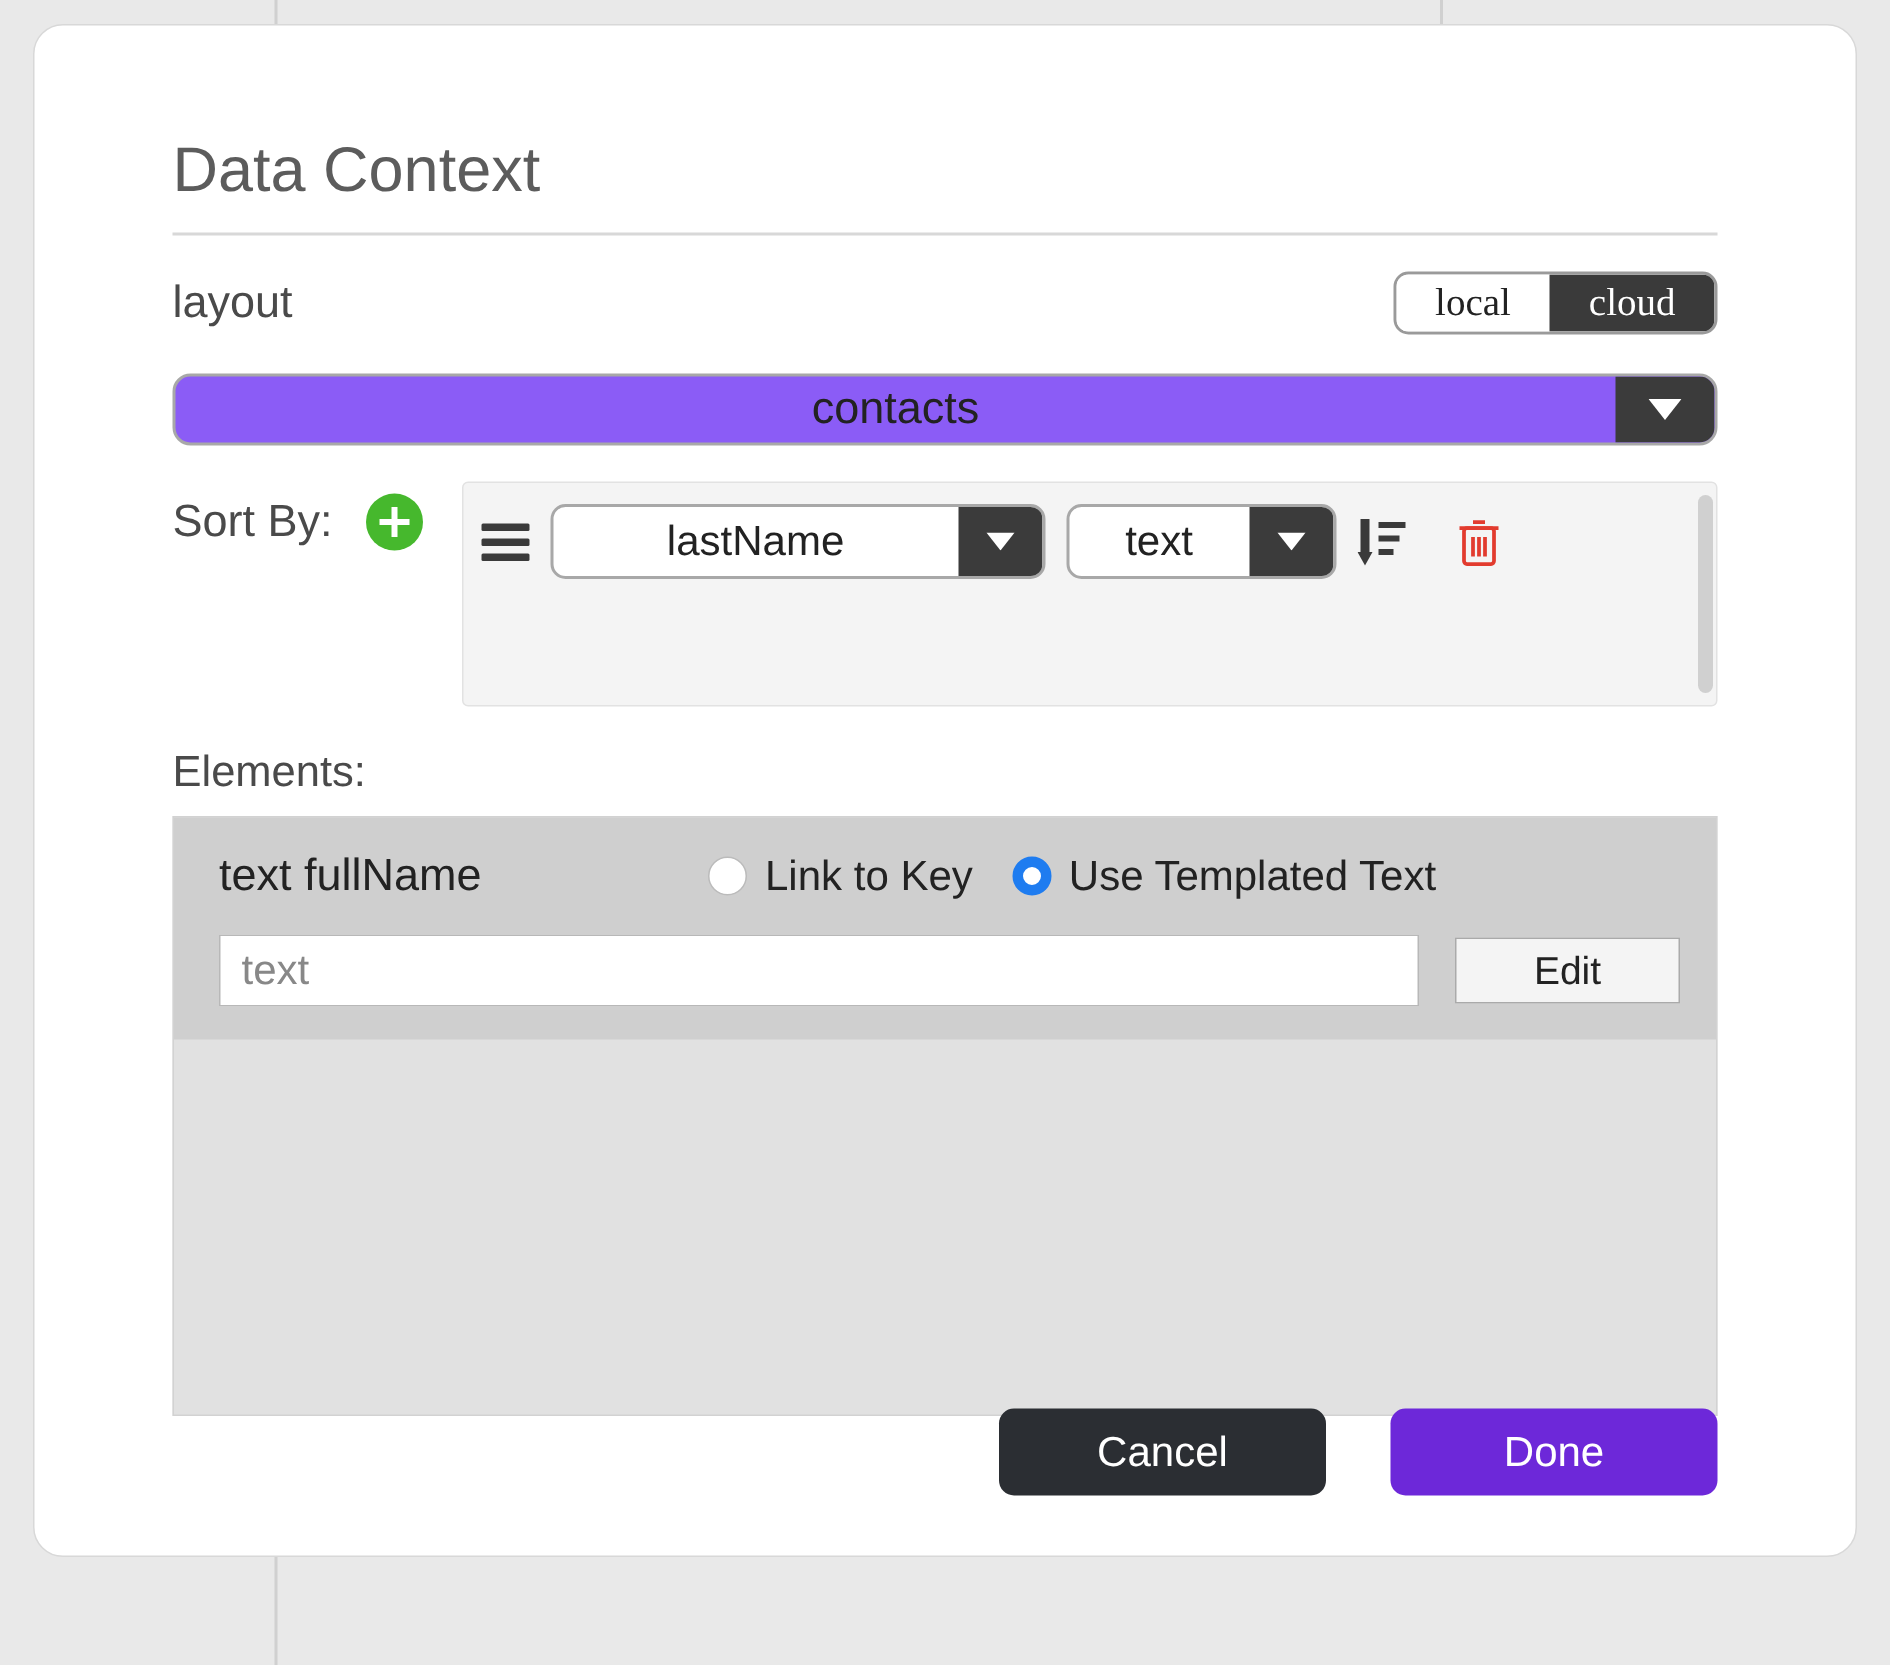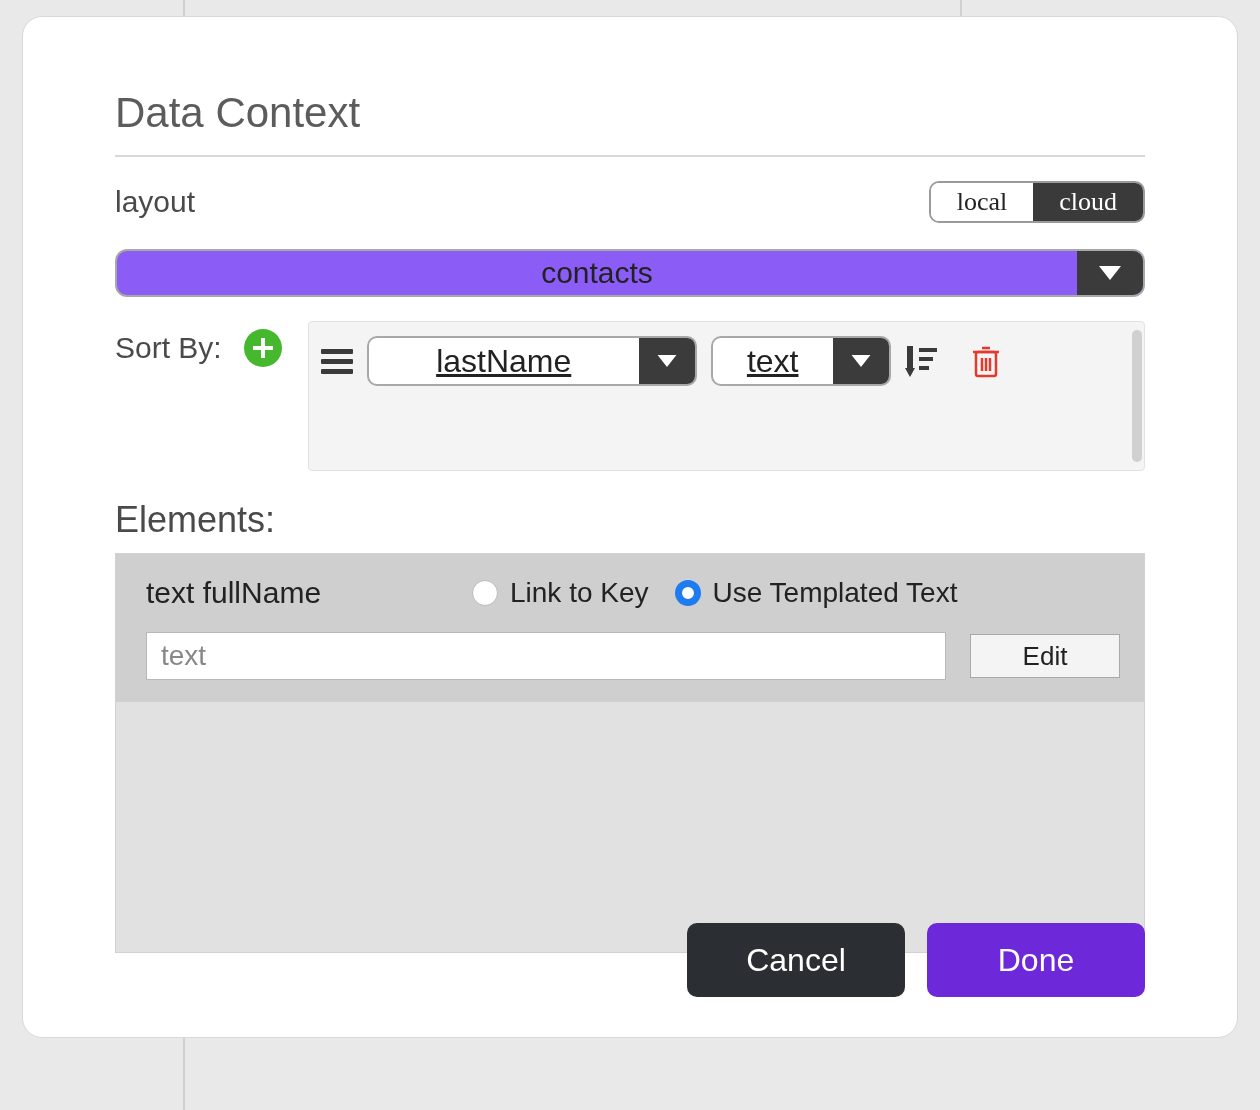--- a/index.html
+++ b/index.html
@@ -146,32 +146,32 @@
     border:2px solid #a8a8a8;
     border-radius:10px;
     overflow:hidden;
     height:50px;
     background:#fff;
   }
   .sort-combo.wide{ width:330px;}
   .sort-combo.narrow{ width:180px;}
   .sort-combo .ct{
     flex:1; display:flex; align-items:center; justify-content:center;
-    font-size:32px; color:#222;text-decoration:underline;
+    font-size:28px; color:#222;
   }
   .sort-combo .cc{
     width:56px; background:#3b3b3b;
     display:flex; align-items:center; justify-content:center;
   }
   .order-icon { width:34px; height:34px; cursor:pointer; }
   .trash-icon { width:30px; height:34px; cursor:pointer; margin-left:18px; margin-right:18px;}
 
   
   .elements-label{
-    font-size:36px; color:#4a4a4a; margin-top:28px; margin-bottom:12px;
+    font-size:29px; color:#4a4a4a; margin-top:28px; margin-bottom:12px;
   }
   .elements-panel{
     background:#e1e1e1;
     border:1px solid #d2d2d2;
     height:400px;
   }
   .el-row{
     background:#cfcfcf;
     padding:22px 24px 22px 30px;
   }
@@ -210,25 +210,26 @@
   }
 
   
   .footer{
     position:absolute;
     right:92px;
     bottom:40px;
     display:flex; gap:22px;
   }
   .btn{
-    width:218px; height:74px;
+    width:218px; height:58px;
     border-radius:10px;
-    font-size:32px;
+    font-size:28px;
     display:flex; align-items:center; justify-content:center;
     cursor:pointer;
+    margin-left:21px;
   }
   .btn-cancel{ background:#2b2e33; color:#fff;}
   .btn-done{ background:#6d28d9; color:#fff;text-align:center;}
 </style>
 </head>
 <body>
 
 <div class="bg-line1"></div>
 <div class="bg-line2"></div>
 <div class="bg-line3"></div>

